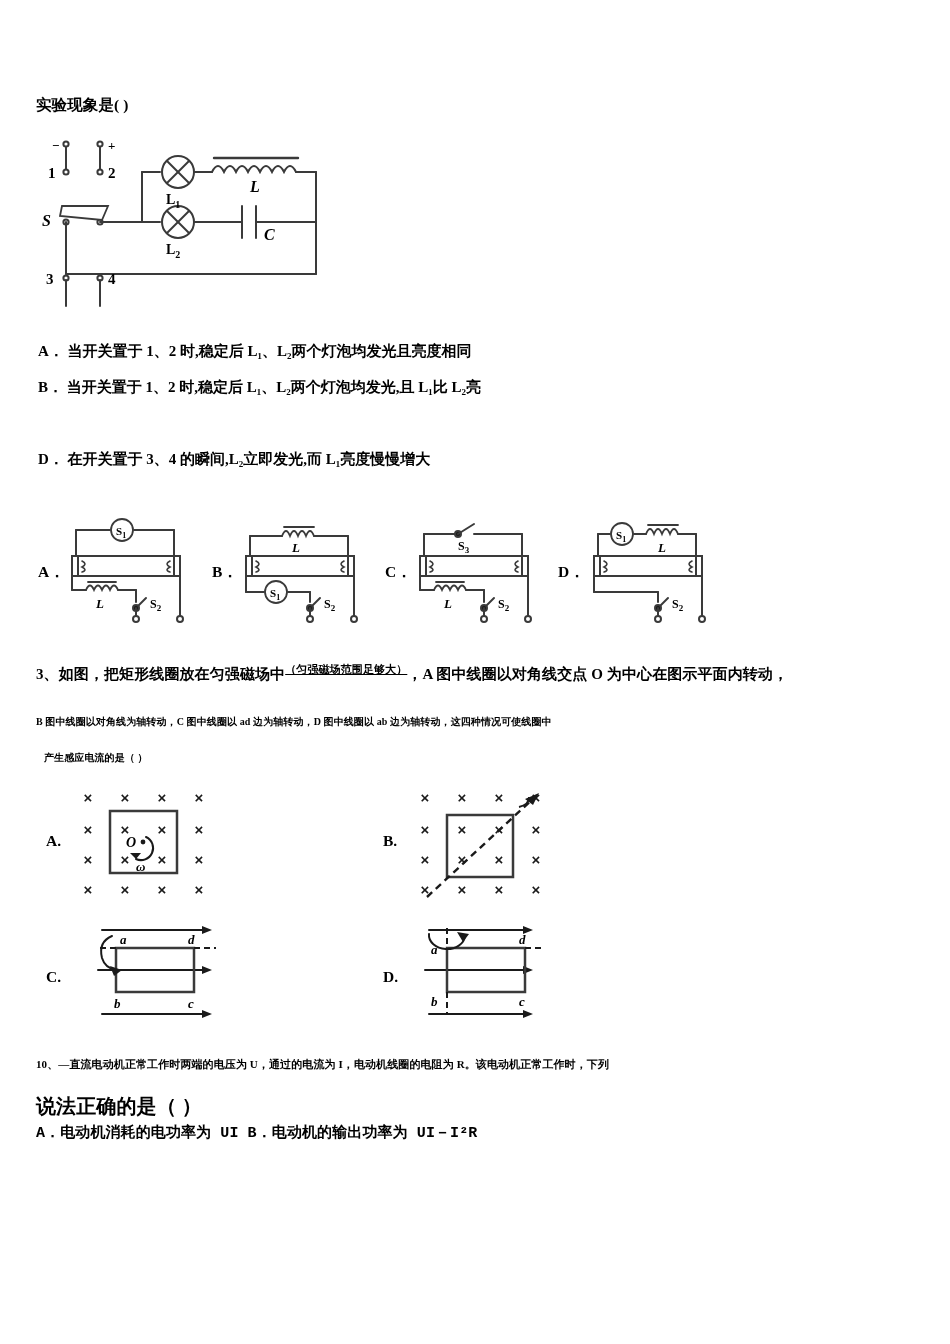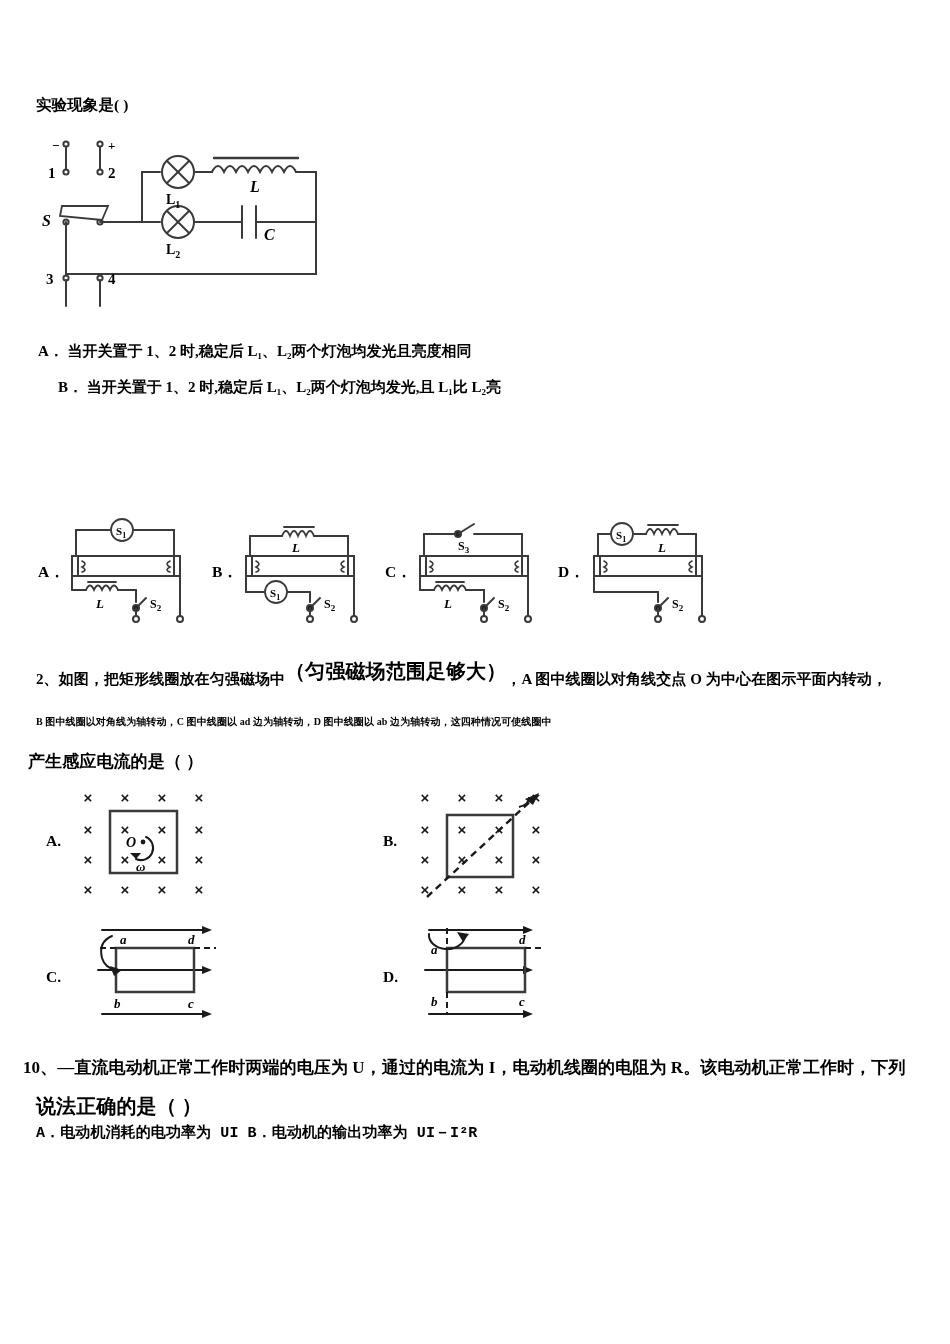--- a/index.html
+++ b/index.html
@@ -140,23 +140,27 @@
       <text class="svg-label" x="128" y="126" style="font-size:14px;">L<tspan dy="4" style="font-size:10px;">2</tspan></text>
       <text class="svg-label-it" x="212" y="64" style="font-size:16px;">L</text>
       <text class="svg-label-it" x="226" y="112" style="font-size:16px;">C</text>
     </svg>
   </div>
 
   <div class="opt-line" style="left:38px; top:342px;text-align:center;">
     <span>A．</span>
     <span>当开关置于 1、2 时,稳定后 L₁、L₂两个灯泡均发光且亮度相同</span>
   </div>
-  <div class="opt-line" style="left:38px; top:378px;margin-left:20px;">
+  <div class="opt-line" style="left:38px; top:378px;">
     <span>B．</span>
     <span>当开关置于 1、2 时,稳定后 L₁、L₂两个灯泡均发光,且 L₁比 L₂亮</span>
+  </div>
+  <div class="opt-line" style="left:38px; top:450px;">
+    <span>D．</span>
+    <span>在开关置于 3、4 的瞬间,L₂立即发光,而 L₁亮度慢慢增大</span>
   </div>
 
 
   <div class="opt-letter" style="left:38px; top:562px;">A．</div>
   <div class="opt-letter" style="left:212px; top:562px;">B．</div>
   <div class="opt-letter" style="left:385px; top:562px;">C．</div>
   <div class="opt-letter" style="left:558px; top:562px;">D．</div>
 
   <div class="fig" style="left:62px; top:516px;">
     <svg width="160" height="110" viewBox="0 0 160 110">
@@ -297,24 +301,24 @@
         <line x1="118" y1="60" x2="118" y2="100"></line>
         <circle cx="118" cy="103" r="3" fill="#ffffff"></circle>
       </g>
       <text class="svg-label" x="32" y="23" style="font-size:11px;">S<tspan dy="3" style="font-size:8px;">1</tspan></text>
       <text class="svg-label-it" x="74" y="36" style="font-size:13px;">L</text>
       <text class="svg-label" x="88" y="92" style="font-size:12px;">S<tspan dy="3" style="font-size:9px;">2</tspan></text>
     </svg>
   </div>
 
   <div class="q-line" style="left:36px; top:665px; font-size:15px;">
-    <span>2、如图，把矩形线圈放在匀强磁场中</span><span style="font-size:20px; position:relative; top:-6px;">（匀强磁场范围足够大）</span><span>，A 图中线圈以对角线交点 O 为中心在图示平面内转动，</span>
+    <span>3、如图，把矩形线圈放在匀强磁场中</span><span style="font-size:11px; position:relative; top:-6px;text-decoration:underline;">（匀强磁场范围足够大）</span><span>，A 图中线圈以对角线交点 O 为中心在图示平面内转动，</span>
   </div>
   <div class="q-line" style="left:36px; top:716px; font-size:10px;">B 图中线圈以对角线为轴转动，C 图中线圈以 ad 边为轴转动，D 图中线圈以 ab 边为轴转动，这四种情况可使线圈中</div>
-  <div class="q-line" style="left:28px; top:752px; font-size:17px;">产生感应电流的是（  ）</div>
+  <div class="q-line" style="left:44px; top:752px; font-size:10px;">产生感应电流的是（  ）</div>
 
   <div class="opt-letter" style="left:46px; top:832px;">A.</div>
   <div class="opt-letter" style="left:383px; top:832px;">B.</div>
   <div class="opt-letter" style="left:46px; top:968px;">C.</div>
   <div class="opt-letter" style="left:383px; top:968px;">D.</div>
 
   <div class="fig" style="left:70px; top:785px;">
     <svg width="160" height="120" viewBox="0 0 160 120">
       <g fill="#1a1a1a">
         <text class="cross" x="18" y="18">×</text>
@@ -438,17 +442,17 @@
         <path d="M22 12 a18 14 0 0 0 36 2"></path>
       </g>
       <polygon points="62,12 50,10 56,20" fill="#1a1a1a"></polygon>
       <text class="svg-label-it" x="24" y="32" style="font-size:13px;">a</text>
       <text class="svg-label-it" x="112" y="22" style="font-size:13px;">d</text>
       <text class="svg-label-it" x="24" y="84" style="font-size:13px;">b</text>
       <text class="svg-label-it" x="112" y="84" style="font-size:13px;">c</text>
     </svg>
   </div>
 
-  <div class="q-line" style="left:23px; top:1058px; font-size:17px;">10、—直流电动机正常工作时两端的电压为 U，通过的电流为 I，电动机线圈的电阻为 R。该电动机正常工作时，下列</div>
+  <div class="q-line" style="left:36px; top:1058px; font-size:11px;">10、—直流电动机正常工作时两端的电压为 U，通过的电流为 I，电动机线圈的电阻为 R。该电动机正常工作时，下列</div>
   <div class="q-line" style="left:36px; top:1094px; font-size:20px;">说法正确的是（      ）</div>
   <div class="q-line" style="left:36px; top:1125px; font-size:15px;font-family:Liberation Mono, monospace;">A．电动机消耗的电功率为 UI    B．电动机的输出功率为 UI－I²R</div>
 
 </div>
 
 </body></html>

